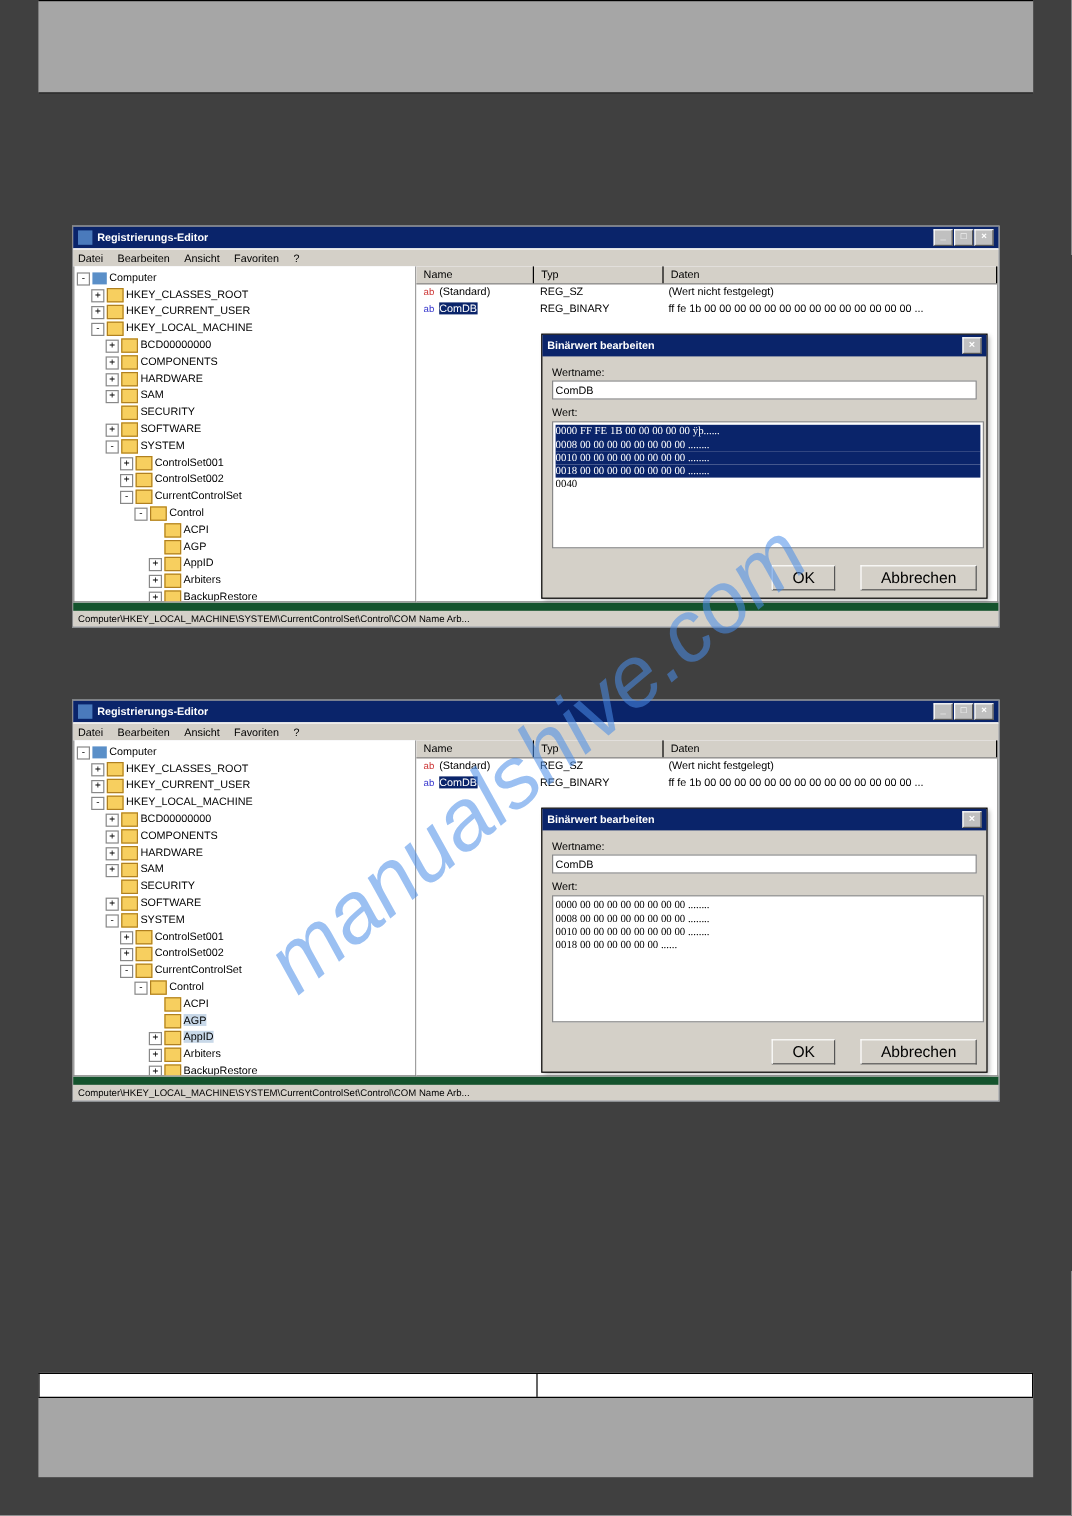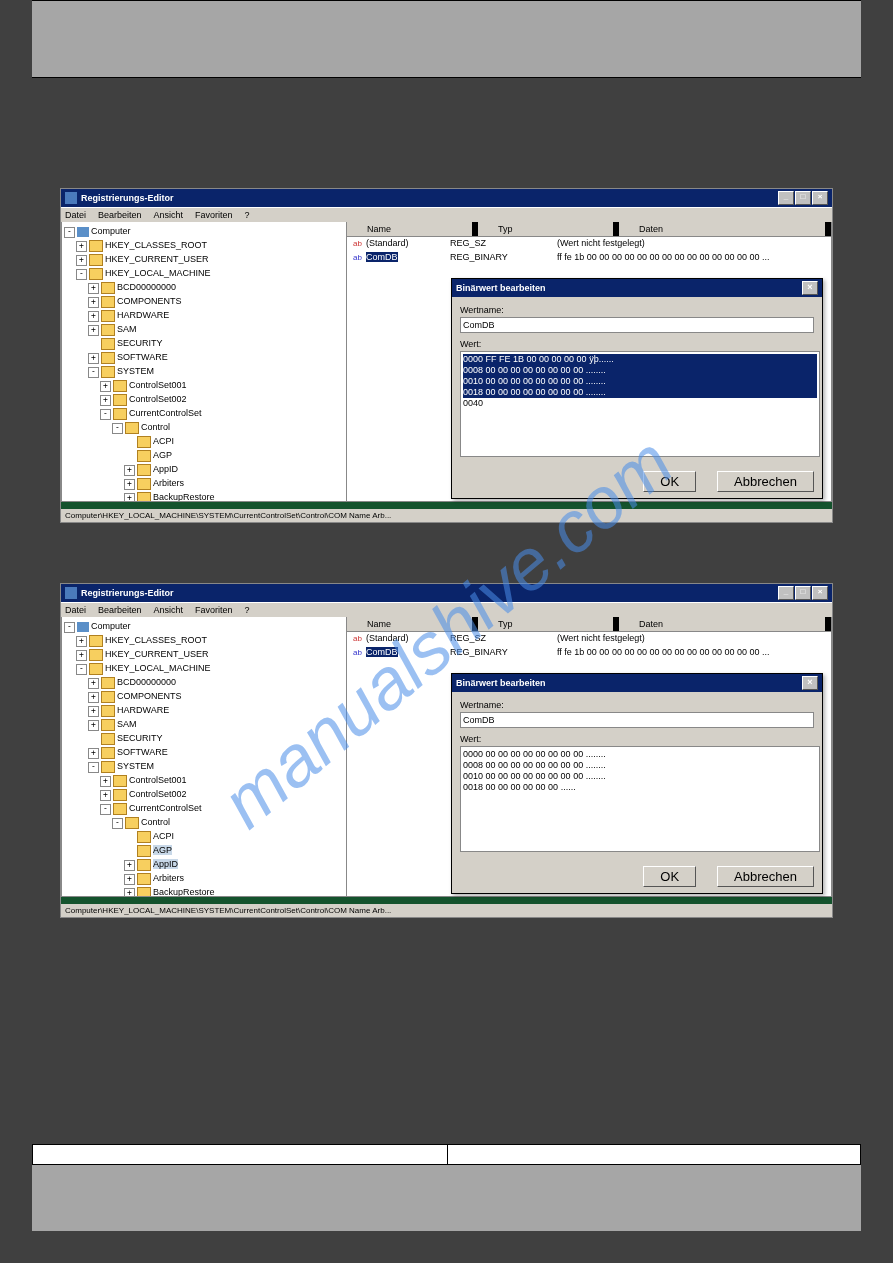--- a/index.html
+++ b/index.html
@@ -13,40 +13,40 @@
 .titlebar{background:#0a246a;color:#fff;padding:2px 4px;font-weight:bold;font-size:9px;display:flex;align-items:center}
 .titlebar .ticon{width:12px;height:12px;background:#4a7abc;margin-right:4px}
 .winbtns{margin-left:auto;display:flex;gap:1px}
 .winbtn{width:14px;height:12px;background:#c0c0c0;border:1px solid #fff;border-right-color:#555;border-bottom-color:#555;text-align:center;line-height:10px;font-size:8px;cursor:pointer}
 .menubar{background:#d4d0c8;padding:2px 4px;font-size:9px;border-top:1px solid #fff}
 .menubar span{margin-right:12px;cursor:pointer}
 .body{display:flex;background:#fff;height:280px}
 .tree{width:280px;border:1px solid #888;border-top:0;overflow:hidden;background:#fff;padding:2px}
 .list{flex:1;border:1px solid #888;border-top:0;border-left:0;background:#fff;position:relative}
 .lhdr{display:flex;background:#d4d0c8;border-bottom:1px solid #888;font-size:9px}
-.lhdr div{padding:2px 20px;border-right:6px solid #000000}
+.lhdr div{padding:2px 6px;border-right:1px solid #000000}
 .lrow{display:flex;font-size:9px;padding:1px 0}
 .lrow div{padding:0 6px}
 .c1{width:85px}.c2{width:95px}.c3{flex:1}
 .sel{background:#0a246a;color:#fff}
 .ric{display:inline-block;width:11px;height:11px;margin-right:2px;font-size:8px}
 .ric.str{color:#c33}.ric.bin{color:#33c}
 .node{white-space:nowrap;font-size:9px;line-height:14px}
 .node .exp{display:inline-block;width:9px;height:9px;border:1px solid #888;text-align:center;line-height:7px;font-size:8px;margin-right:2px;cursor:pointer;font-family:monospace}
 .node .fld{display:inline-block;width:12px;height:10px;background:#f7cf5f;border:1px solid #b08020;margin-right:2px;vertical-align:middle}
 .node .cmp{display:inline-block;width:12px;height:10px;background:#5a8fc8;margin-right:2px;vertical-align:middle}
 .i1{padding-left:12px}.i2{padding-left:24px}.i3{padding-left:36px}.i4{padding-left:48px}.i5{padding-left:60px}
 .hl{background:#c8d8e8}
 .status{background:#d4d0c8;padding:2px 4px;font-size:8px;border-top:7px solid #14532d}
 .dialog{position:absolute;right:8px;top:56px;width:370px;background:#d4d0c8;border:1px solid #000;box-shadow:2px 2px 4px rgba(0,0,0,.3)}
 .dialog .titlebar{font-size:9px}
 .dialog .dbody{padding:8px;font-size:9px}
 .dialog label{display:block;margin-bottom:2px}
 .dialog .inp{width:100%;background:#fff;border:1px solid #888;padding:2px;box-sizing:border-box;font-size:9px}
-.hex{width:100%;height:100px;background:#fff;border:1px solid #888;padding:2px;font-family:Liberation Sans, sans-serif;font-size:9px;line-height:11px;overflow:hidden}
+.hex{width:100%;height:100px;background:#fff;border:1px solid #888;padding:2px;font-family:Liberation Serif, serif;font-size:9px;line-height:11px;overflow:hidden}
 .hexsel{background:#0a246a;color:#fff}
 .dbtns{text-align:right;padding:6px 8px}
 .dbtn{padding:2px 16px;background:#d4d0c8;border:1px solid #fff;border-right-color:#555;border-bottom-color:#555;margin-left:21px;font-size:13px;cursor:pointer}
 .watermark{position:absolute;left:50%;top:50%;transform:translate(-50%,-50%) rotate(-40deg);font-size:72px;color:#4a8de8;opacity:.55;font-family:Arial;pointer-events:none;font-style:italic}
 .dlgclose{width:14px;height:12px;background:#c0c0c0;border:1px solid #fff;border-right-color:#555;border-bottom-color:#555;text-align:center;line-height:10px;margin-left:auto;font-size:9px;cursor:pointer}
 </style>
 </head>
 <body>
 
 <div class="page">

